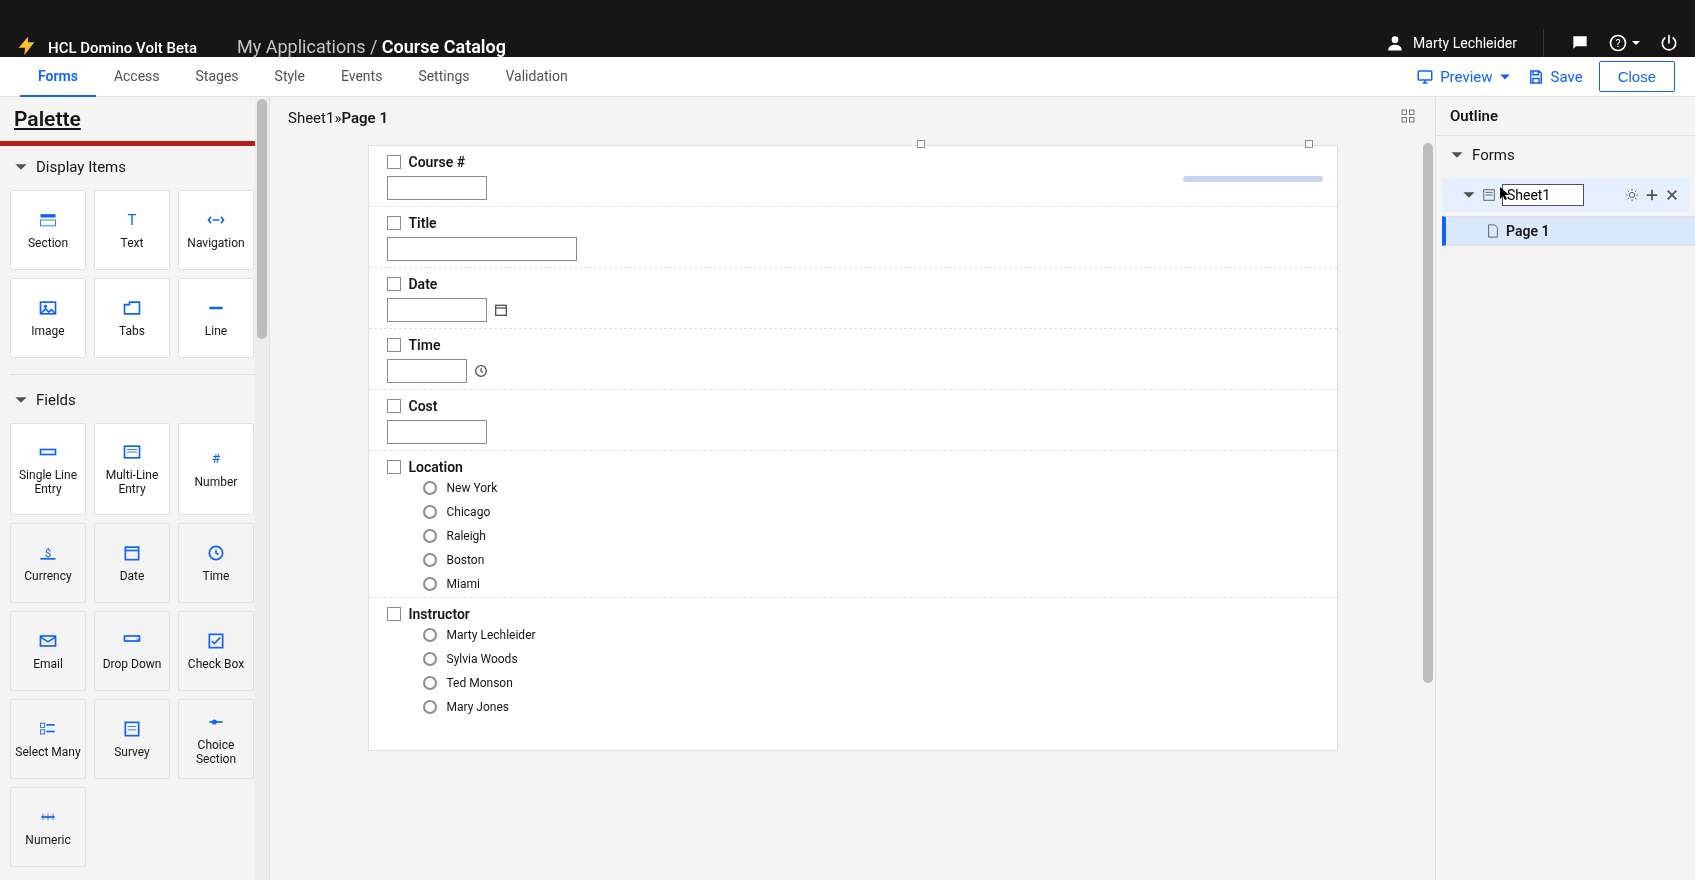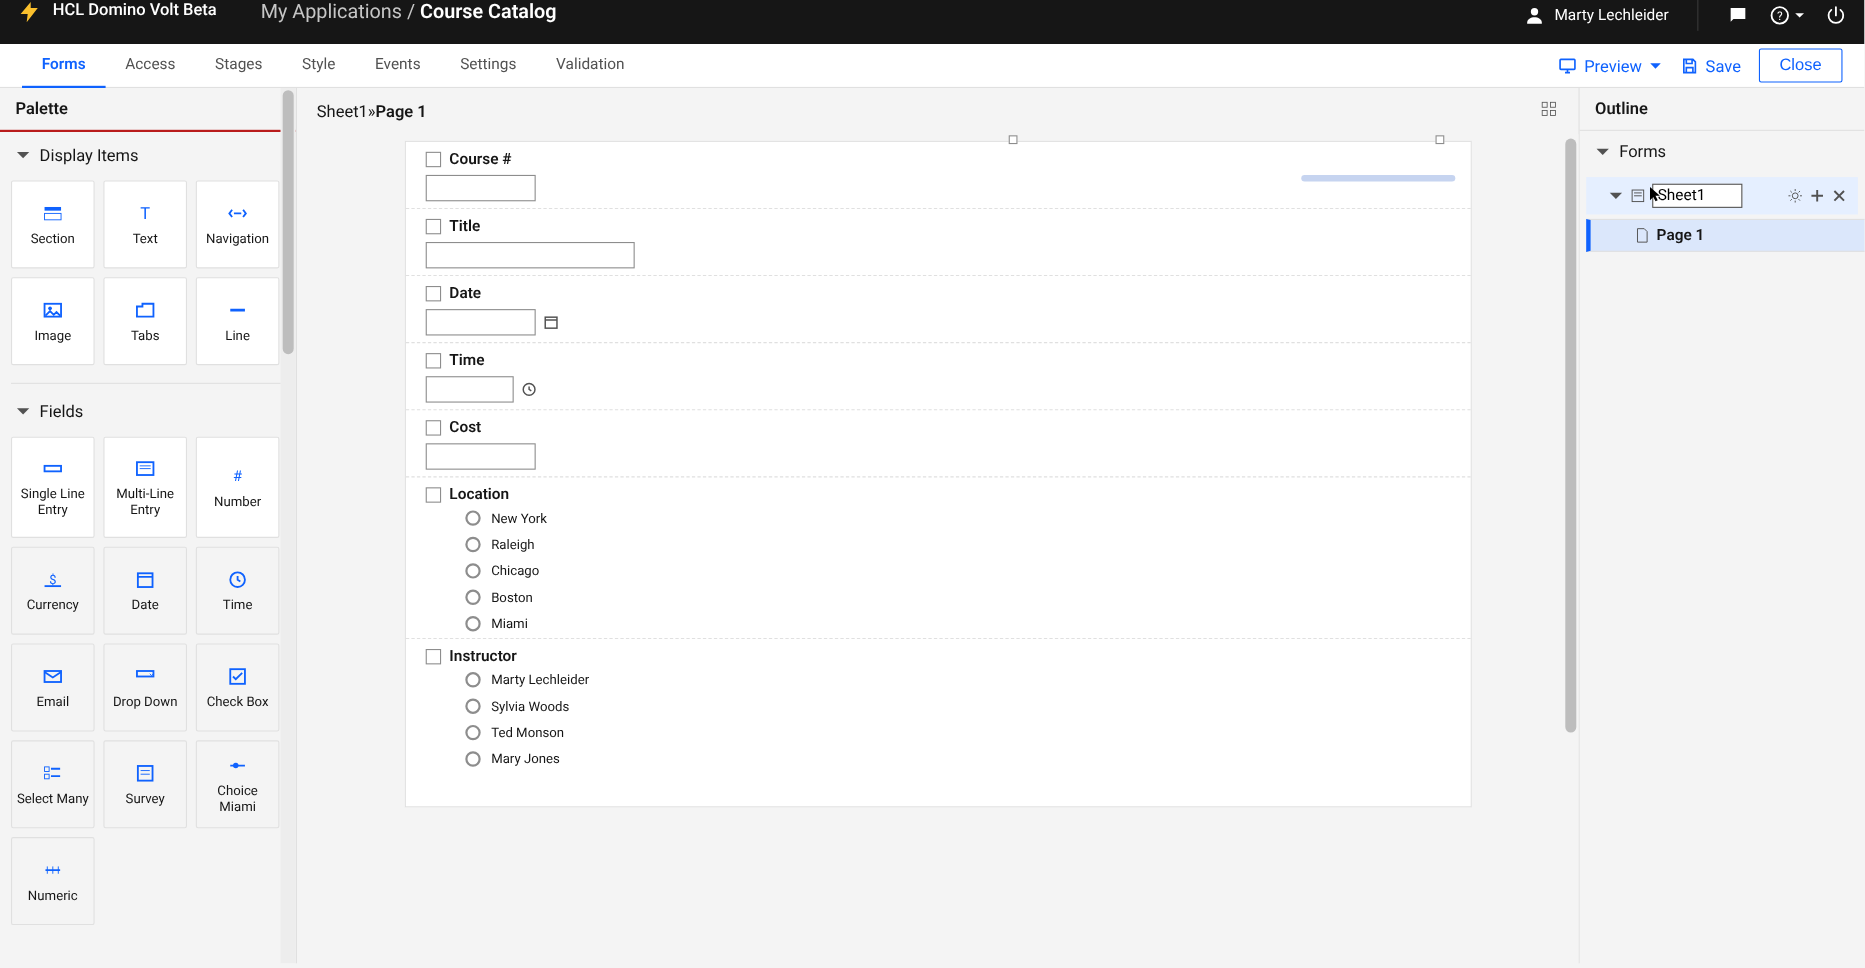--- a/index.html
+++ b/index.html
@@ -1,19 +1,19 @@
 <!DOCTYPE html>
 <html><head>
   <meta charset="utf-8">
   <style>
     * { box-sizing: border-box; margin: 0; padding: 0; }
     body { font-family: -apple-system, BlinkMacSystemFont, "Segoe UI", Roboto, Arial, sans-serif; font-size: 14px; color: #161616; background: #f4f4f4; overflow: hidden; }
     
     
-    .topbar { height: 40px; background: #161616; color: #fff; display: flex; align-items: flex-start; padding: 0 16px; }
+    .topbar { height: 57px; background: #161616; color: #fff; display: flex; align-items: flex-end; padding: 0 16px; }
     .topbar-logo { width: 22px; height: 22px; margin-right: 10px; }
     .topbar-logo svg { width: 22px; height: 22px; fill: #fbc02d; }
     .product-name { font-size: 15px; font-weight: 500; margin-right: 40px; }
     .breadcrumb { font-size: 18px; color: #c6c6c6; }
     .breadcrumb strong { color: #fff; font-weight: 600; }
     .topbar-right { margin-left: auto; display: flex; align-items: center; gap: 18px; }
     .user { display: flex; align-items: center; gap: 8px; font-size: 14px; color: #fff; }
     .topbar-divider { width: 1px; height: 28px; background: #393939; margin: 0 8px; }
     .topbar-icon { width: 20px; height: 20px; fill: #fff; }
     .topbar-iconbtn { display:flex; align-items:center; cursor:pointer; }
@@ -25,21 +25,21 @@
     .tabsrow-right { margin-left: auto; display: flex; align-items: center; gap: 16px; }
     .action-link { color: #0f62fe; display: flex; align-items: center; gap: 6px; font-size: 15px; cursor: pointer; }
     .action-link svg { width: 18px; height: 18px; fill: #0f62fe; }
     .close-btn { border: 1px solid #0f62fe; color: #0f62fe; background: #fff; padding: 6px 18px; border-radius: 2px; font-size: 15px; cursor: pointer; }
 
     
     .main { display: flex; height: calc(100vh - 84px); }
 
     
     .palette { width: 270px; background: #f4f4f4; border-right: 1px solid #e0e0e0; overflow-y: auto; position: relative; }
-    .palette-title { padding: 10px 14px; font-weight: 600; font-size: 15px; border-bottom: 2px solid #b91c1c; }
+    .palette-title { padding: 10px 14px; font-weight: 600; font-size: 21px; border-bottom: 5px solid #b91c1c; text-decoration: underline; }
     .group-header { display: flex; align-items: center; gap: 8px; padding: 12px 14px 8px 14px; font-size: 15px; cursor: pointer; }
     .chevron { width:14px; height:14px; }
     .grid { display: grid; grid-template-columns: repeat(3, 76px); gap: 8px; padding: 6px 10px 12px 10px; }
     .divider { height: 1px; background: #e0e0e0; margin: 4px 10px; }
     .pitem { background: #fff; border: 1px solid #e0e0e0; border-radius: 2px; height: 80px; display: flex; flex-direction: column; align-items: center; justify-content: center; gap: 6px; font-size: 12px; text-align: center; cursor: grab; padding: 4px; }
     .pitem.tall { height: 92px; }
     .pitem.dim { background: #f4f4f4; }
     .picon { width: 20px; height: 20px; }
     .picon svg { width: 20px; height: 20px; }
     .palette-scrollbar { position:absolute; top:0; right:0; width:14px; bottom:0; background:#ededed; }
@@ -295,21 +295,21 @@
               <line x1="7" y1="9" x2="17" y2="9" stroke="#0f62fe"></line>
               <line x1="7" y1="13" x2="17" y2="13" stroke="#0f62fe"></line>
             </svg></span>
           <span>Survey</span>
         </div>
       <div class="pitem dim">
           <span class="picon"><svg viewBox="0 0 24 24">
               <line x1="4" y1="12" x2="20" y2="12" stroke="#0f62fe" stroke-width="2"></line>
               <circle cx="10" cy="12" r="3" fill="#0f62fe"></circle>
             </svg></span>
-          <span>Choice Miami</span>
+          <span>Choice Section</span>
         </div>
       <div class="pitem dim">
           <span class="picon"><svg viewBox="0 0 24 24">
               <line x1="4" y1="12" x2="20" y2="12" stroke="#0f62fe" stroke-width="2"></line>
               <path d="M6 8v8M12 8v8M18 8v8" stroke="#0f62fe"></path>
             </svg></span>
           <span>Numeric</span>
         </div>
     </div>
     <div class="palette-scrollbar">
@@ -394,25 +394,25 @@
               <span class="cb"></span>
               <span>Location</span>
             </div>
           <div class="radio-list">
             <label class="radio-item">
                 <span class="radio"></span>
                 <span>New York</span>
               </label>
             <label class="radio-item">
                 <span class="radio"></span>
+                <span>Chicago</span>
+              </label>
+            <label class="radio-item">
+                <span class="radio"></span>
                 <span>Raleigh</span>
-              </label>
-            <label class="radio-item">
-                <span class="radio"></span>
-                <span>Chicago</span>
               </label>
             <label class="radio-item">
                 <span class="radio"></span>
                 <span>Boston</span>
               </label>
             <label class="radio-item">
                 <span class="radio"></span>
                 <span>Miami</span>
               </label>
           </div>

